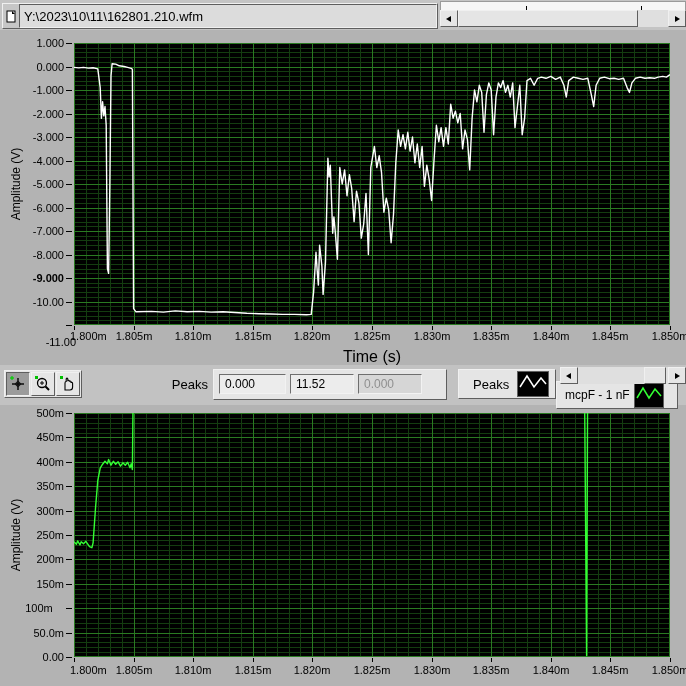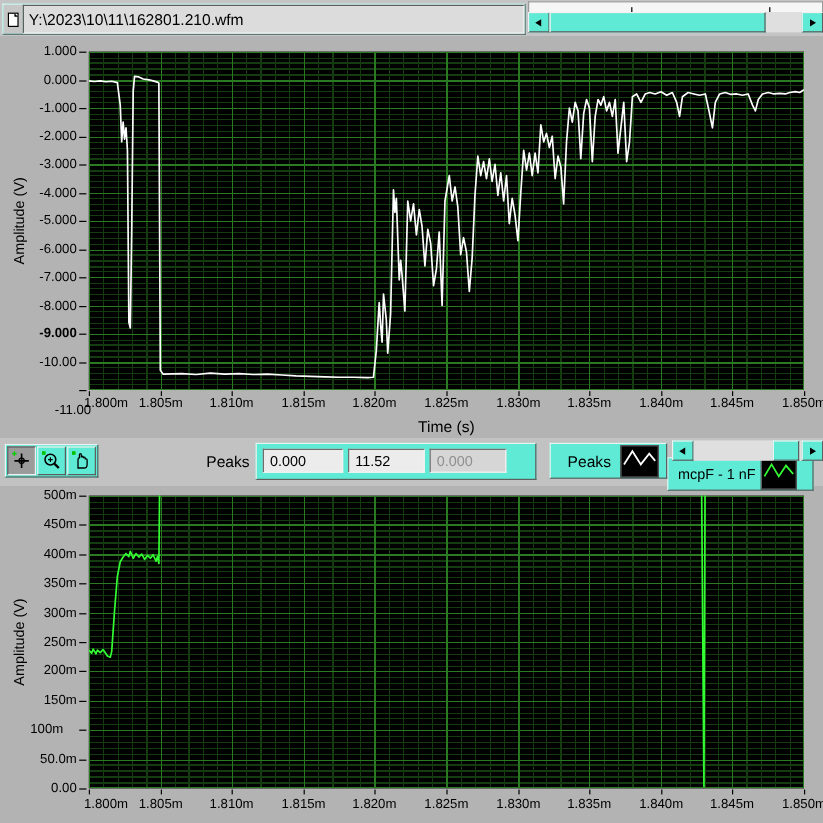--- a/index.html
+++ b/index.html
@@ -5,21 +5,21 @@
   html,body{margin:0;padding:0;}
   body{
     width:686px;height:686px;position:relative;overflow:hidden;
     background:#bdbdbd;
     font-family:"Liberation Sans","DejaVu Sans",sans-serif;
     -webkit-font-smoothing:none;
   }
   .abs{position:absolute;}
   
   .raised{border-top:1px solid #f0f0f0;border-left:1px solid #f0f0f0;
-          border-right:1px solid #5e5e5e;border-bottom:1px solid #5e5e5e;background:#5eead4;}
+          border-right:1px solid #5e5e5e;border-bottom:1px solid #5e5e5e;background:#e5e5e5;}
   .sunken{border-top:1px solid #5e5e5e;border-left:1px solid #5e5e5e;
           border-right:1px solid #f0f0f0;border-bottom:1px solid #f0f0f0;}
   
   #topbar{left:0;top:0;width:686px;height:30px;background:#c4c4c4;}
   #path-control{left:2px;top:3px;width:434px;height:24px;display:flex;align-items:stretch;}
   #path-icon-box{width:16px;background:#c6c6c6;display:flex;align-items:center;justify-content:center;}
   #path-field{flex:1;background:#dcdcdc;display:flex;align-items:center;padding-left:4px;
               font-size:13px;color:#000;white-space:nowrap;overflow:hidden;}
   
   .sb{display:flex;align-items:stretch;}
@@ -34,21 +34,21 @@
   
   .chart-panel{left:0;width:686px;background:#b3b3b3;}
   #chart-top{top:30px;height:335px;}
   #chart-bottom{top:405px;height:281px;}
   .tick-label{position:absolute;font-size:11px;color:#000;line-height:14px;}
   .ylab{text-align:right;}
   .xlab{text-align:center;}
   .tickmark{position:absolute;background:#000;}
   .axis-title-y{position:absolute;width:120px;text-align:center;font-size:12px;color:#000;
                 transform:rotate(-90deg);}
-  .axis-title-x{position:absolute;text-align:center;font-size:13px;color:#000;}
+  .axis-title-x{position:absolute;text-align:center;font-size:16px;color:#000;}
   
   #toolbar{left:0;top:365px;width:686px;height:40px;background:#c2c2c2;}
   #tool-group{left:4px;top:5px;display:flex;gap:1px;padding:1px;}
   .tool-btn{width:22px;height:22px;display:flex;align-items:center;justify-content:center;position:relative;}
   .tool-btn.selected{background:#9b9b9b;border-top:1px solid #5e5e5e;border-left:1px solid #5e5e5e;
                      border-right:1px solid #f0f0f0;border-bottom:1px solid #f0f0f0;}
   #peaks-label{left:150px;top:12px;width:58px;text-align:right;font-size:13px;color:#000;}
   #peaks-panel{left:213px;top:4px;width:232px;height:29px;}
   .field{position:absolute;top:4px;height:18px;background:#ececec;border-top:1px solid #6e6e6e;
          border-left:1px solid #6e6e6e;border-right:1px solid #f2f2f2;border-bottom:1px solid #f2f2f2;

